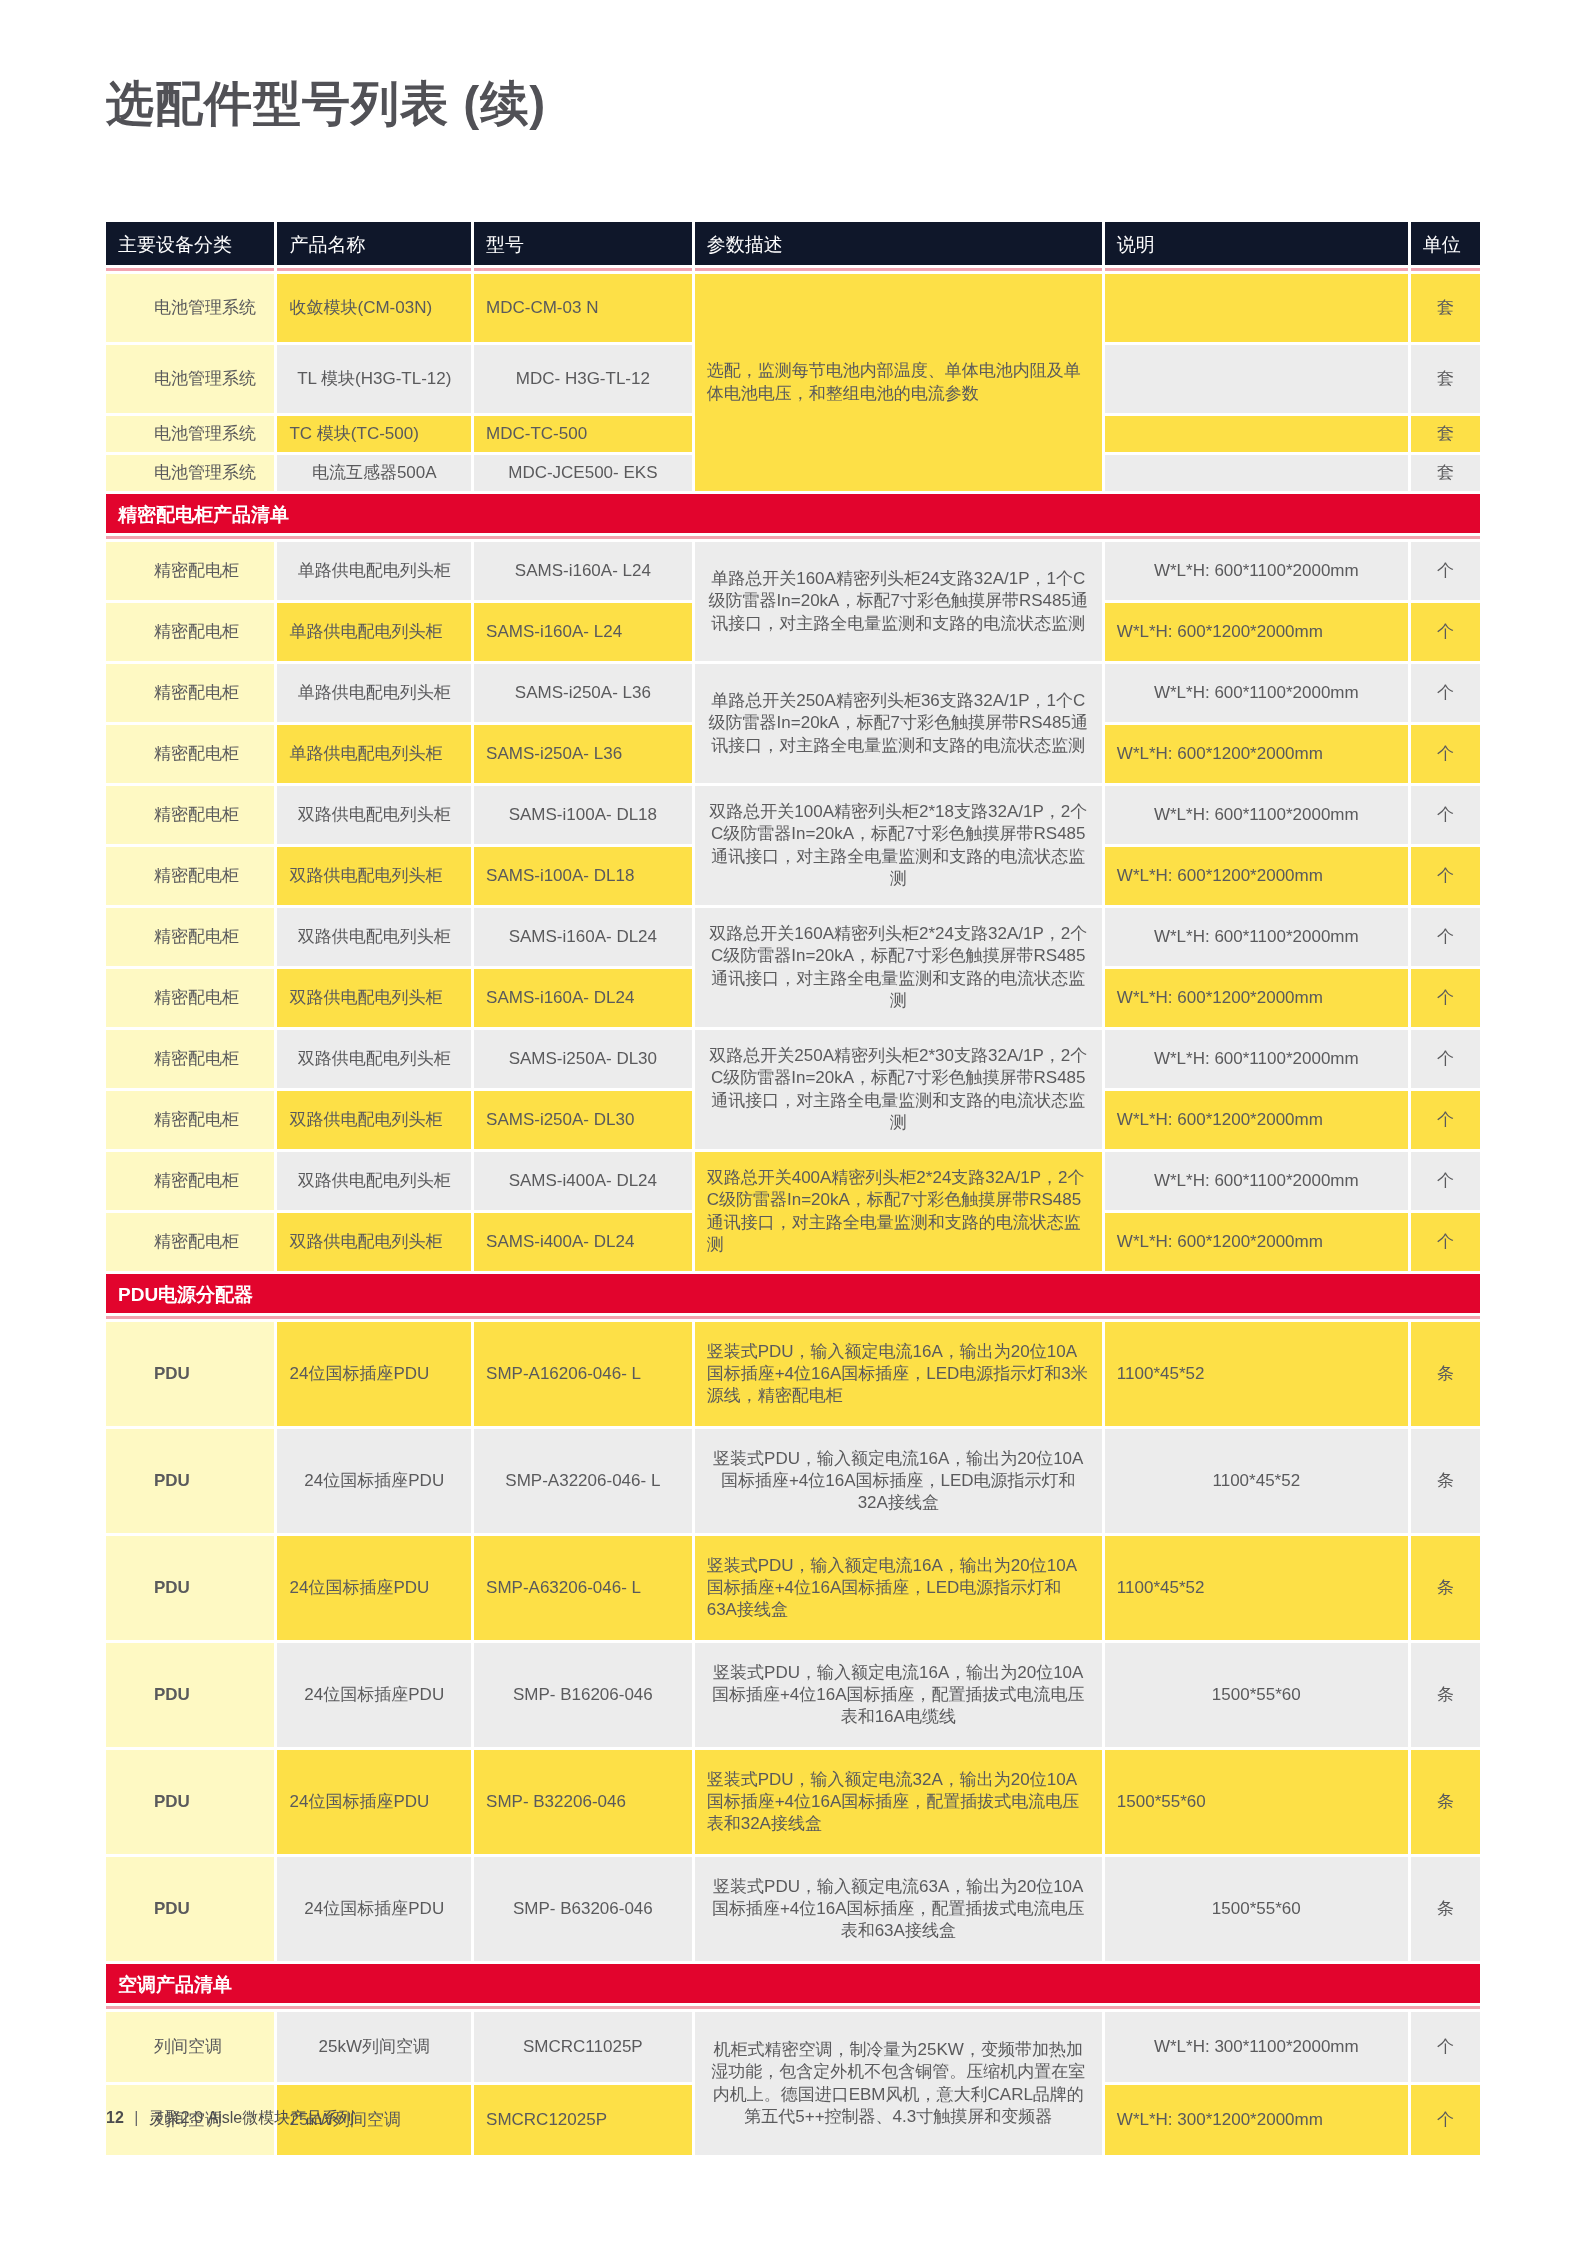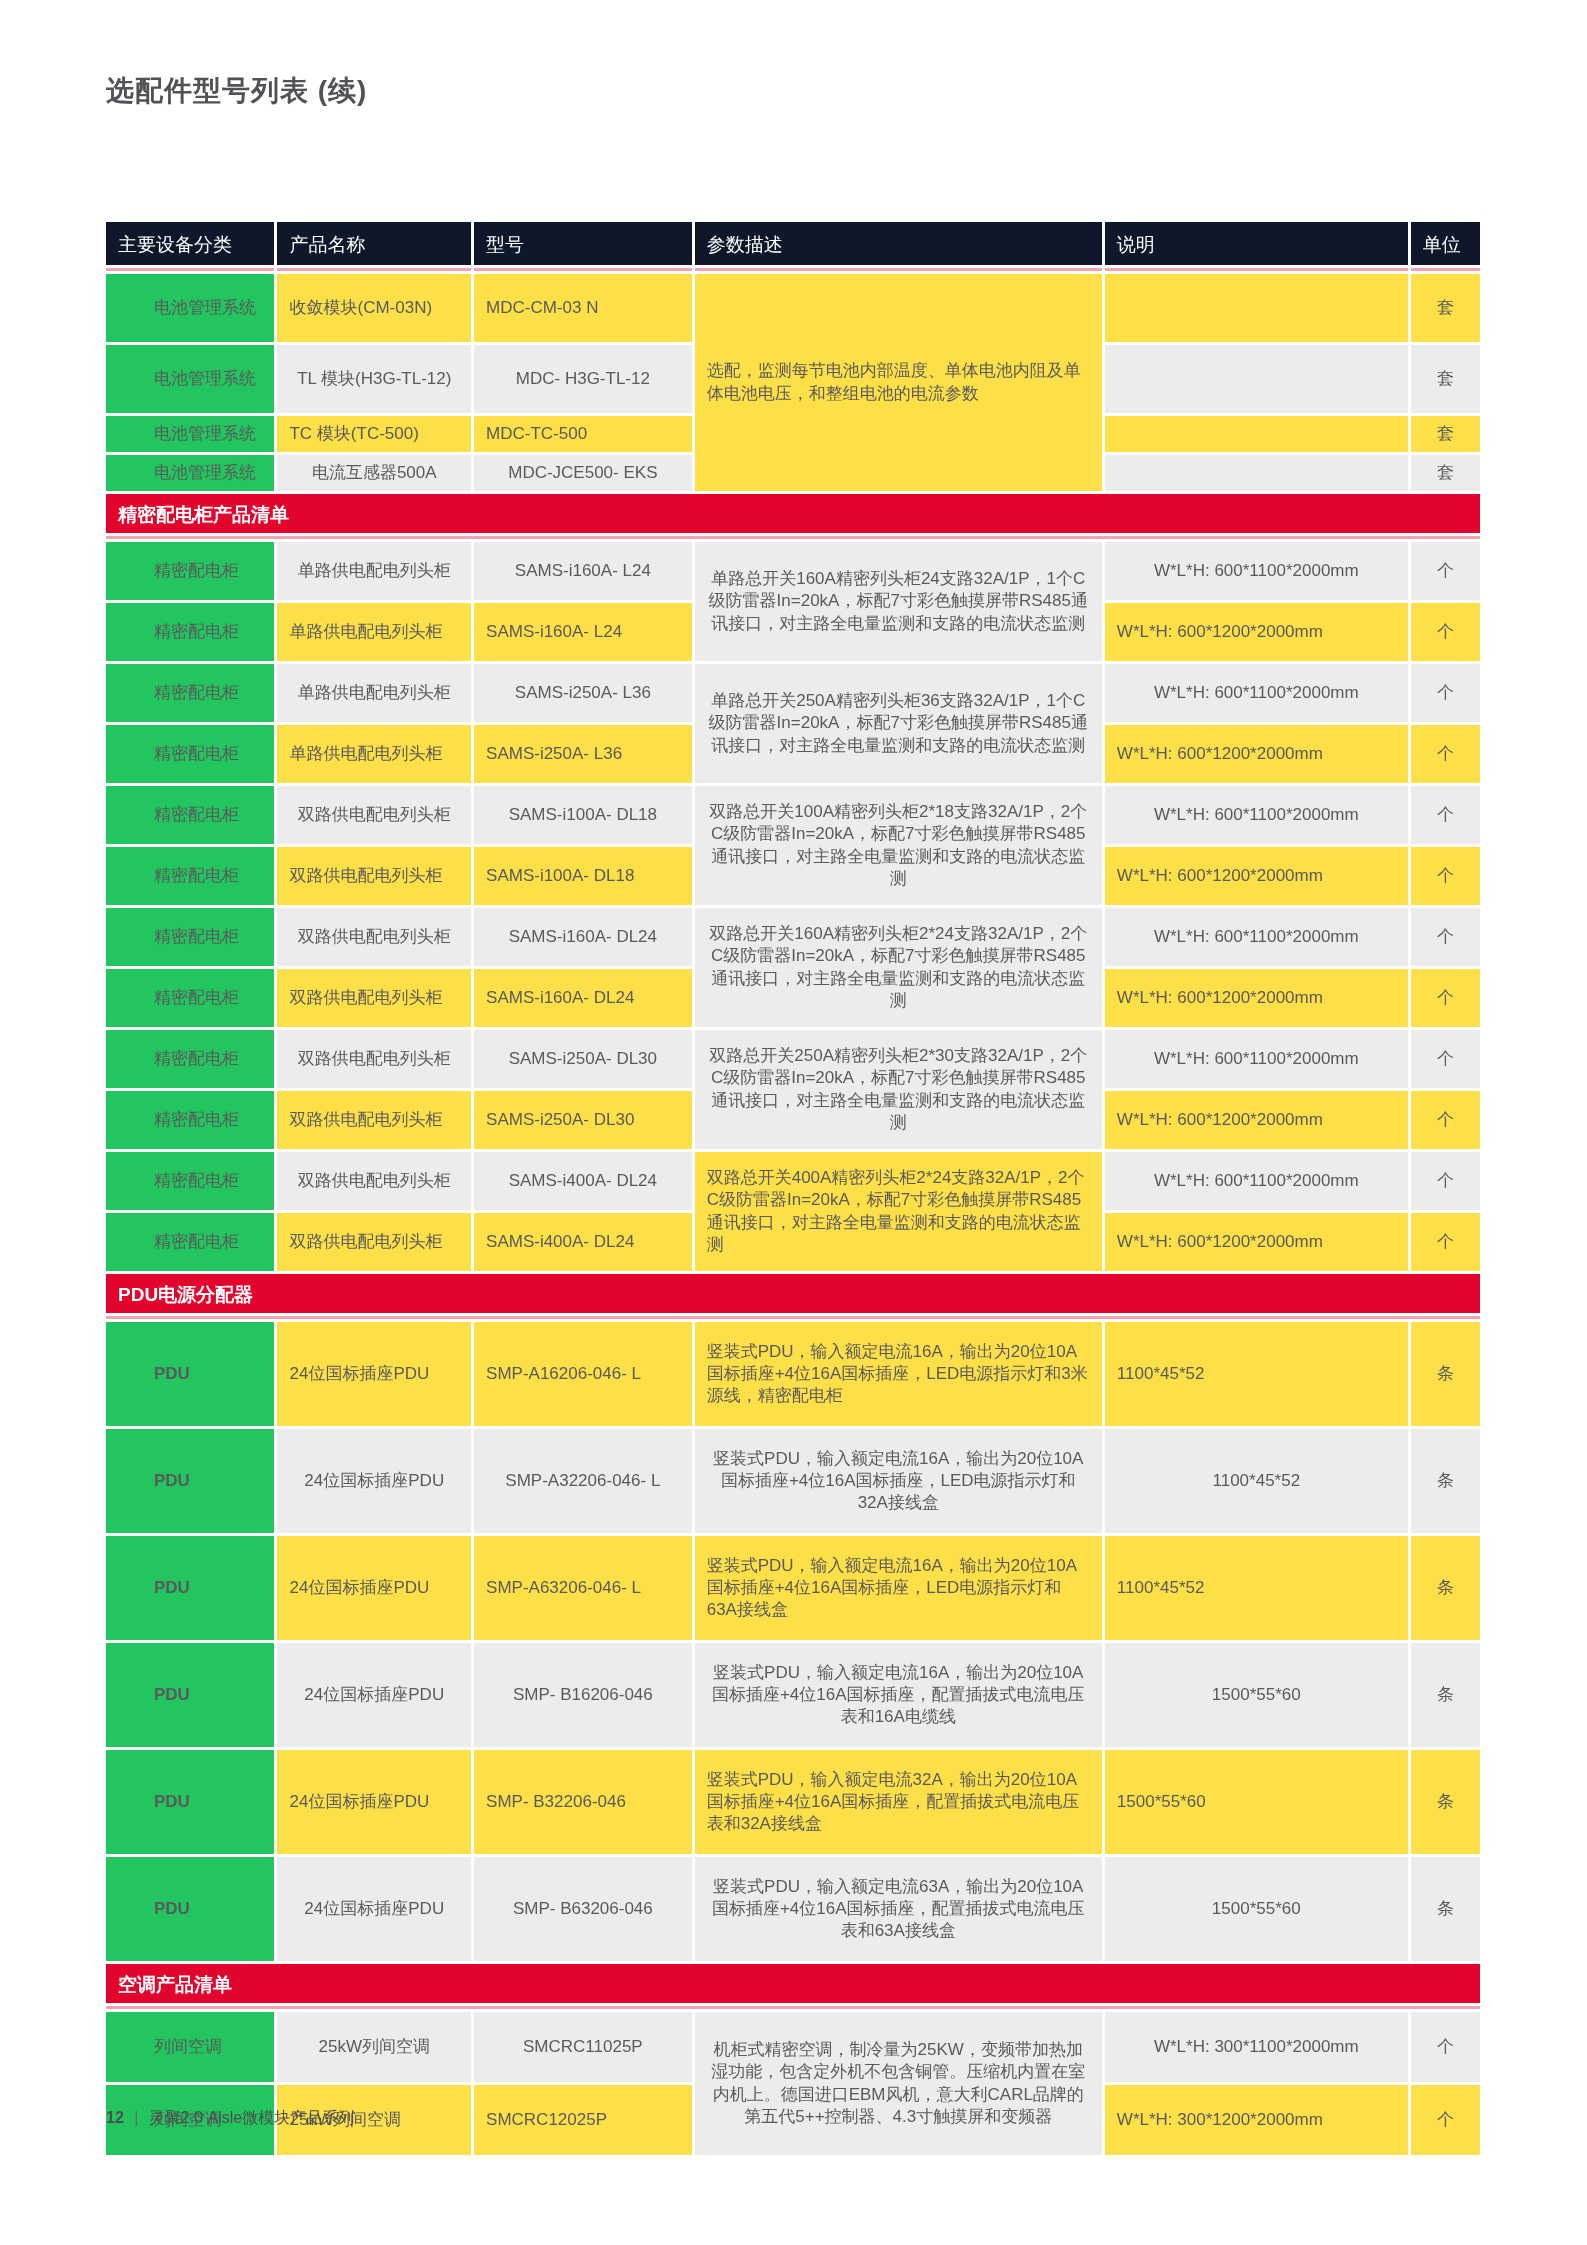--- a/index.html
+++ b/index.html
@@ -11,21 +11,21 @@
   body {
     width: 1587px;
     height: 2245px;
     position: relative;
     color: #58585a;
   }
   .page-title {
     position: absolute;
     left: 106px;
     top: 72px;
-    font-size: 28px;
+    font-size: 48px;
     font-weight: 700;
     color: #515156;
     letter-spacing: 1px;
   }
   table.spec-table {
     position: absolute;
     left: 103px;
     top: 219px;
     width: 1380px;
     border-collapse: separate;
@@ -66,21 +66,21 @@
   td.cell {
     font-size: 17px;
     line-height: 1.3;
     color: #5a5a5c;
     padding: 6px 12px;
     vertical-align: middle;
     word-break: break-word;
   }
   .bg-gray  { background: #ececec; text-align: center; }
   .bg-white { background: #fde047; }
-  td.col-cat  { background: #22c55e; padding-left: 48px; }
+  td.col-cat  { background: #fef9c3; padding-left: 48px; }
   td.col-unit { text-align: center; }
   td.latin-bold { font-weight: 700; }
   tr.row-batt-tall td.cell { height: 56px; }
   tr.row-short td.cell { height: 24px; }
   tr.row-pdms td.cell { height: 46px; }
   tr.row-pdu td.cell { height: 92px; }
   tr.row-ac td.cell { height: 58px; }
 
   .page-footer {
     position: absolute;

